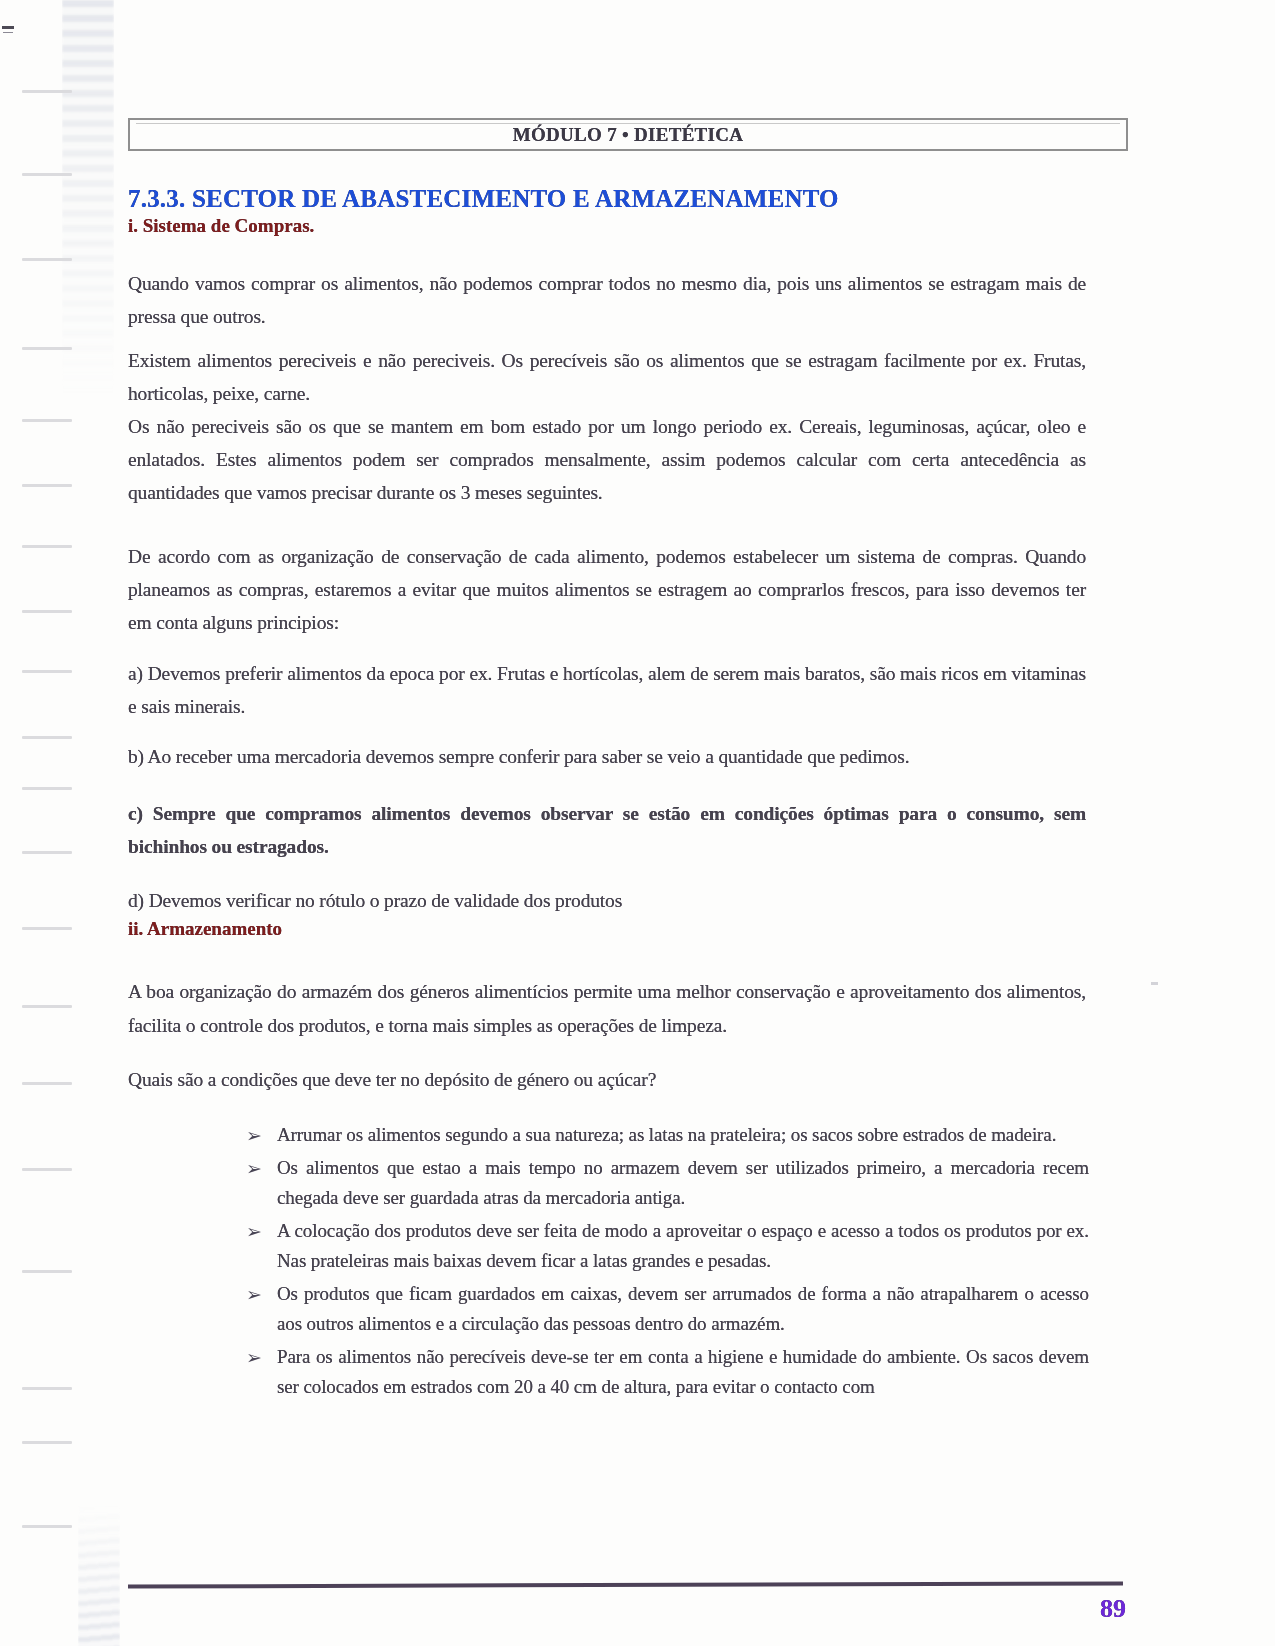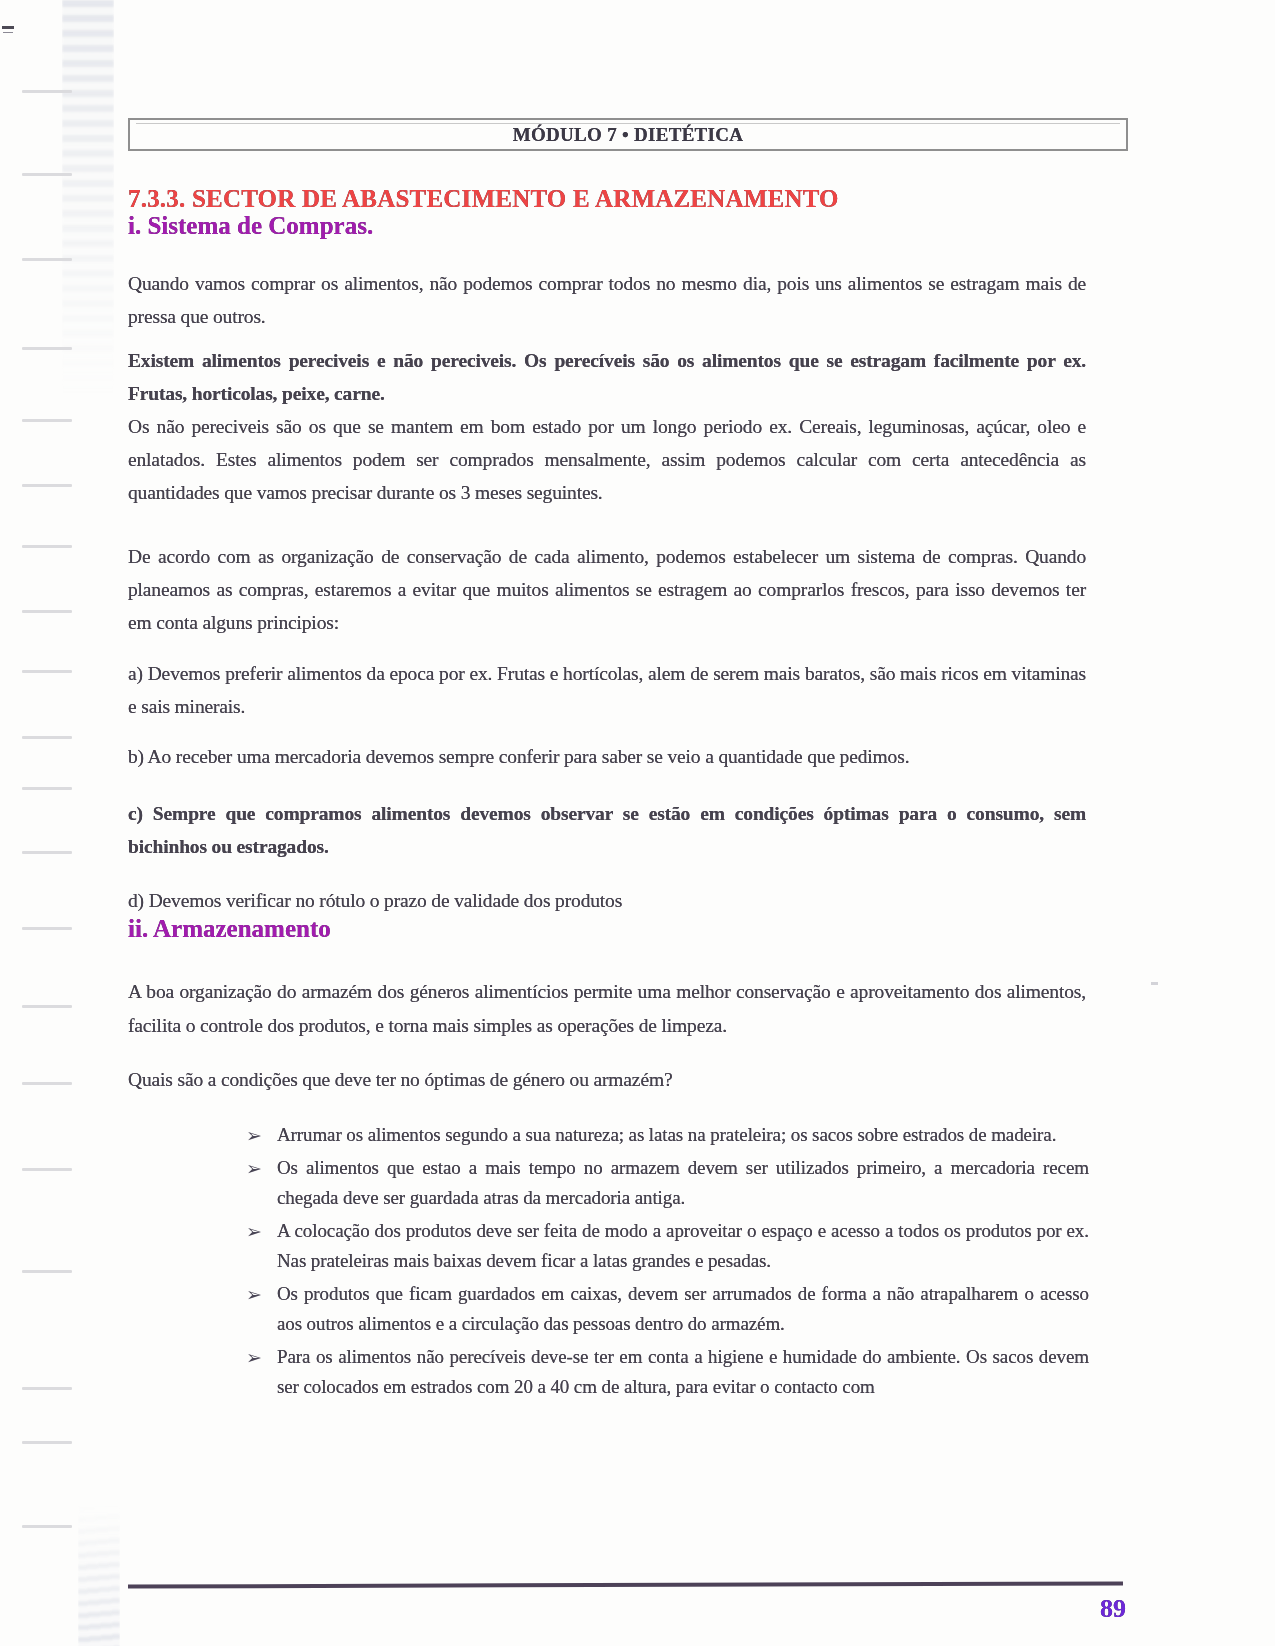--- a/index.html
+++ b/index.html
@@ -25,39 +25,39 @@
   }
   .header-box::before{
     content:"";position:absolute;left:6px;right:6px;top:3px;height:1px;background:#c9c9c9;
   }
   .header-title{
     font-weight:bold;font-size:19px;letter-spacing:.3px;color:#3c3946;
     text-shadow:0 0 .5px #3c3946;
   }
   h1.section-title{
     margin:33px 0 0 0;
-    font-size:25px;line-height:30px;font-weight:bold;color:#ef4444;
+    font-size:25px;line-height:30px;font-weight:bold;color:#1d4ed8;
     letter-spacing:.2px;text-shadow:0 0 .6px #3a3744;
   }
   h2.sub-heading{
-    margin:0;font-size:25px;line-height:23px;font-weight:bold;color:#a21caf;
+    margin:0;font-size:19px;line-height:23px;font-weight:bold;color:#7f1d1d;
     text-shadow:0 0 .5px #3b3845;
   }
   .mt-sub1{margin-top:32px;}
   .mt-sub2{margin-top:52px;}
   .para{
     width:958px;
     font-size:19.5px;line-height:33px;letter-spacing:-0.15px;
     text-align:justify;
     text-shadow:0 0 .4px #55515e;
     margin:0;
   }
   .arm-para{line-height:34px;}
   .mt-p1{margin-top:30px;}
-  .mt-p2a{margin-top:11px;font-weight:bold;}
+  .mt-p2a{margin-top:11px;}
   .mt-p3{margin-top:31px;}
   .mt-ia{margin-top:18px;}
   .mt-ib{margin-top:17px;}
   .mt-ic{margin-top:24px;font-weight:bold;}
   .mt-id{margin-top:21px;}
   .mt-armp{margin-top:35px;}
   .mt-q{margin-top:20px;}
   .bullet-list{
     list-style:none;margin:24px 0 0 0;padding:0 0 0 118px;
   }
@@ -165,21 +165,21 @@
 
     <p class="para mt-ia">a) Devemos preferir alimentos da epoca por ex. Frutas e hortícolas, alem  de serem mais baratos, são mais ricos em vitaminas e sais minerais.</p>
     <p class="para mt-ib">b) Ao receber uma mercadoria devemos sempre conferir para saber se veio a quantidade que pedimos.</p>
     <p class="para mt-ic">c) Sempre que compramos alimentos devemos observar se estão em condições óptimas para o consumo, sem bichinhos ou estragados.</p>
     <p class="para mt-id">d) Devemos verificar no rótulo o prazo de validade dos produtos</p>
 
     <h2 class="sub-heading mt-sub2">ii. Armazenamento</h2>
 
     <p class="para arm-para mt-armp">A boa organização do armazém  dos géneros alimentícios permite uma melhor conservação e aproveitamento dos alimentos, facilita o controle dos produtos, e torna mais simples as operações de limpeza.</p>
 
-    <p class="para mt-q">Quais são a condições que deve ter no óptimas de género ou armazém?</p>
+    <p class="para mt-q">Quais são a condições que deve ter no depósito de género ou açúcar?</p>
 
     <ul class="bullet-list">
       <li class="bullet-item">
         <span class="bullet-marker">➢</span>
         <span class="bullet-text">Arrumar os alimentos segundo a sua natureza; as latas na prateleira; os sacos sobre estrados de madeira.</span>
       </li>
       <li class="bullet-item">
         <span class="bullet-marker">➢</span>
         <span class="bullet-text">Os alimentos que estao a mais tempo no armazem devem ser utilizados primeiro, a mercadoria recem chegada deve ser guardada atras da mercadoria antiga.</span>
       </li>

